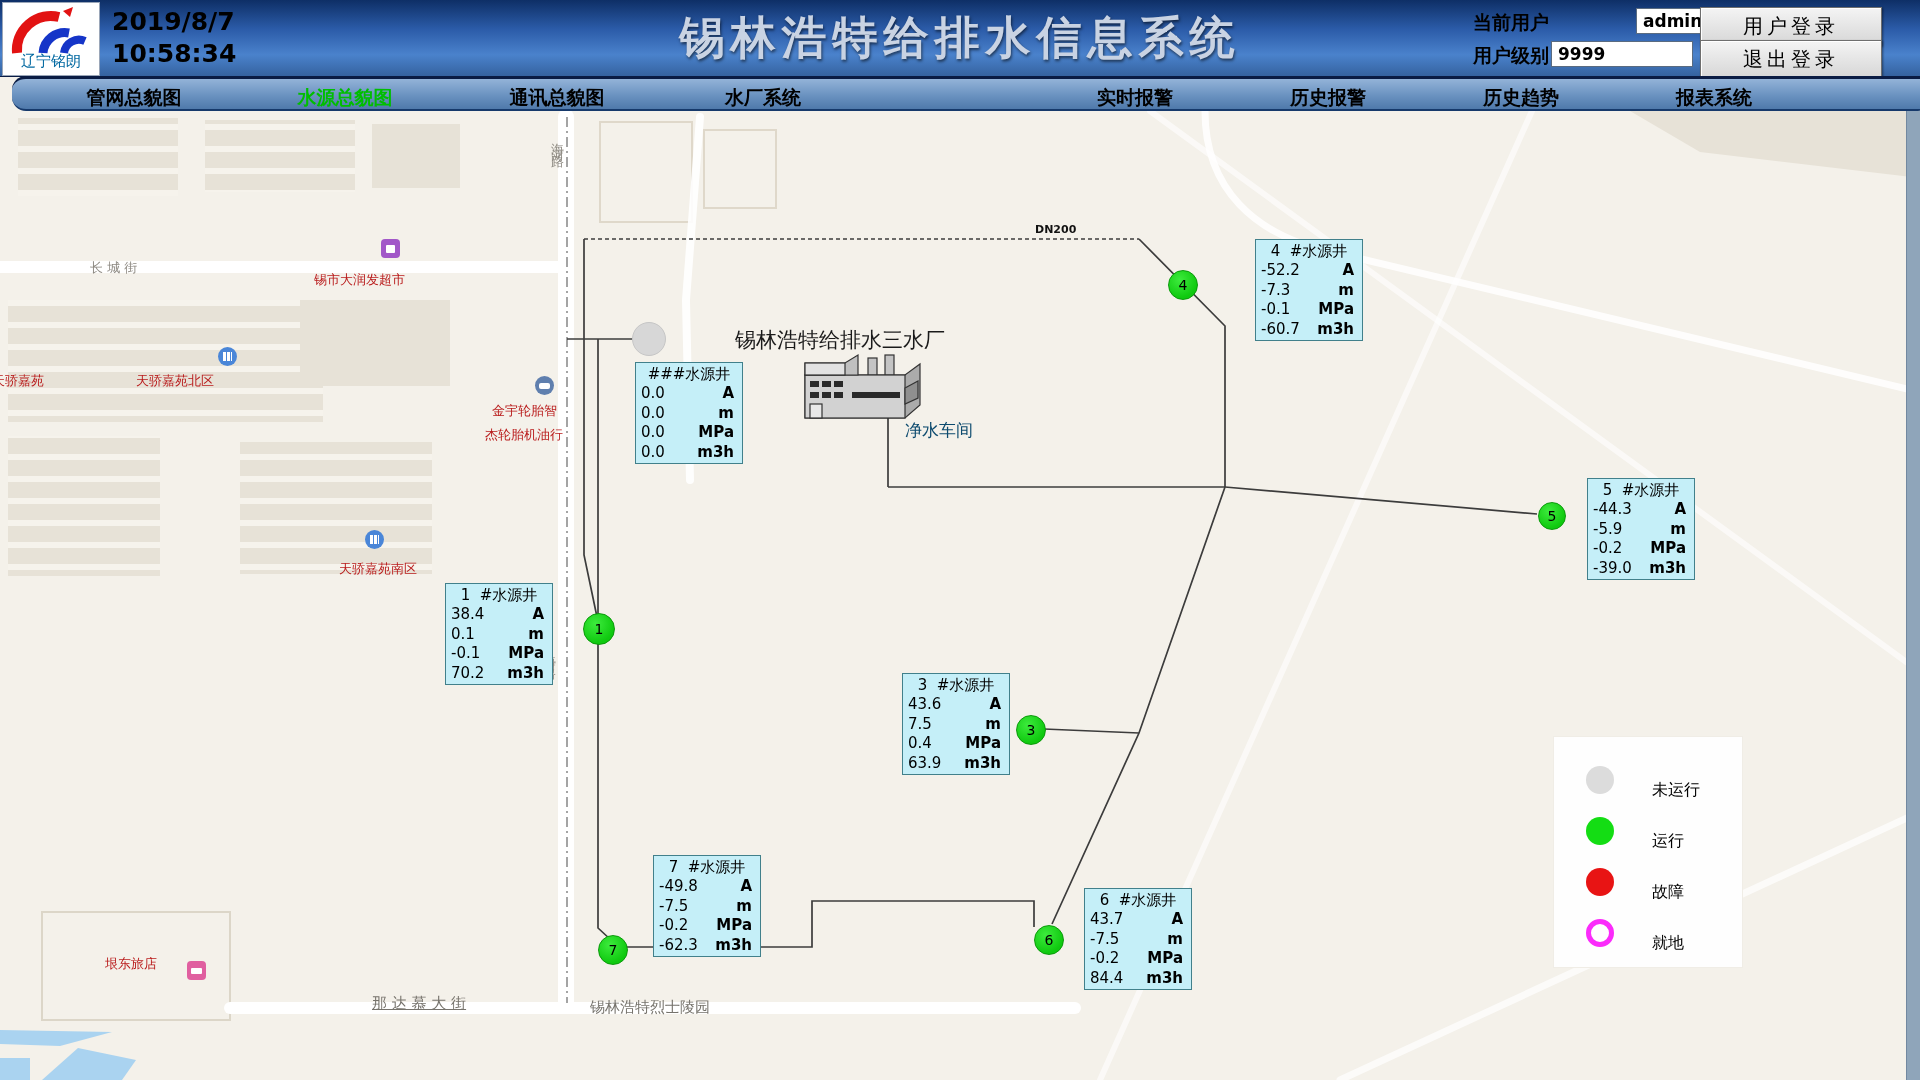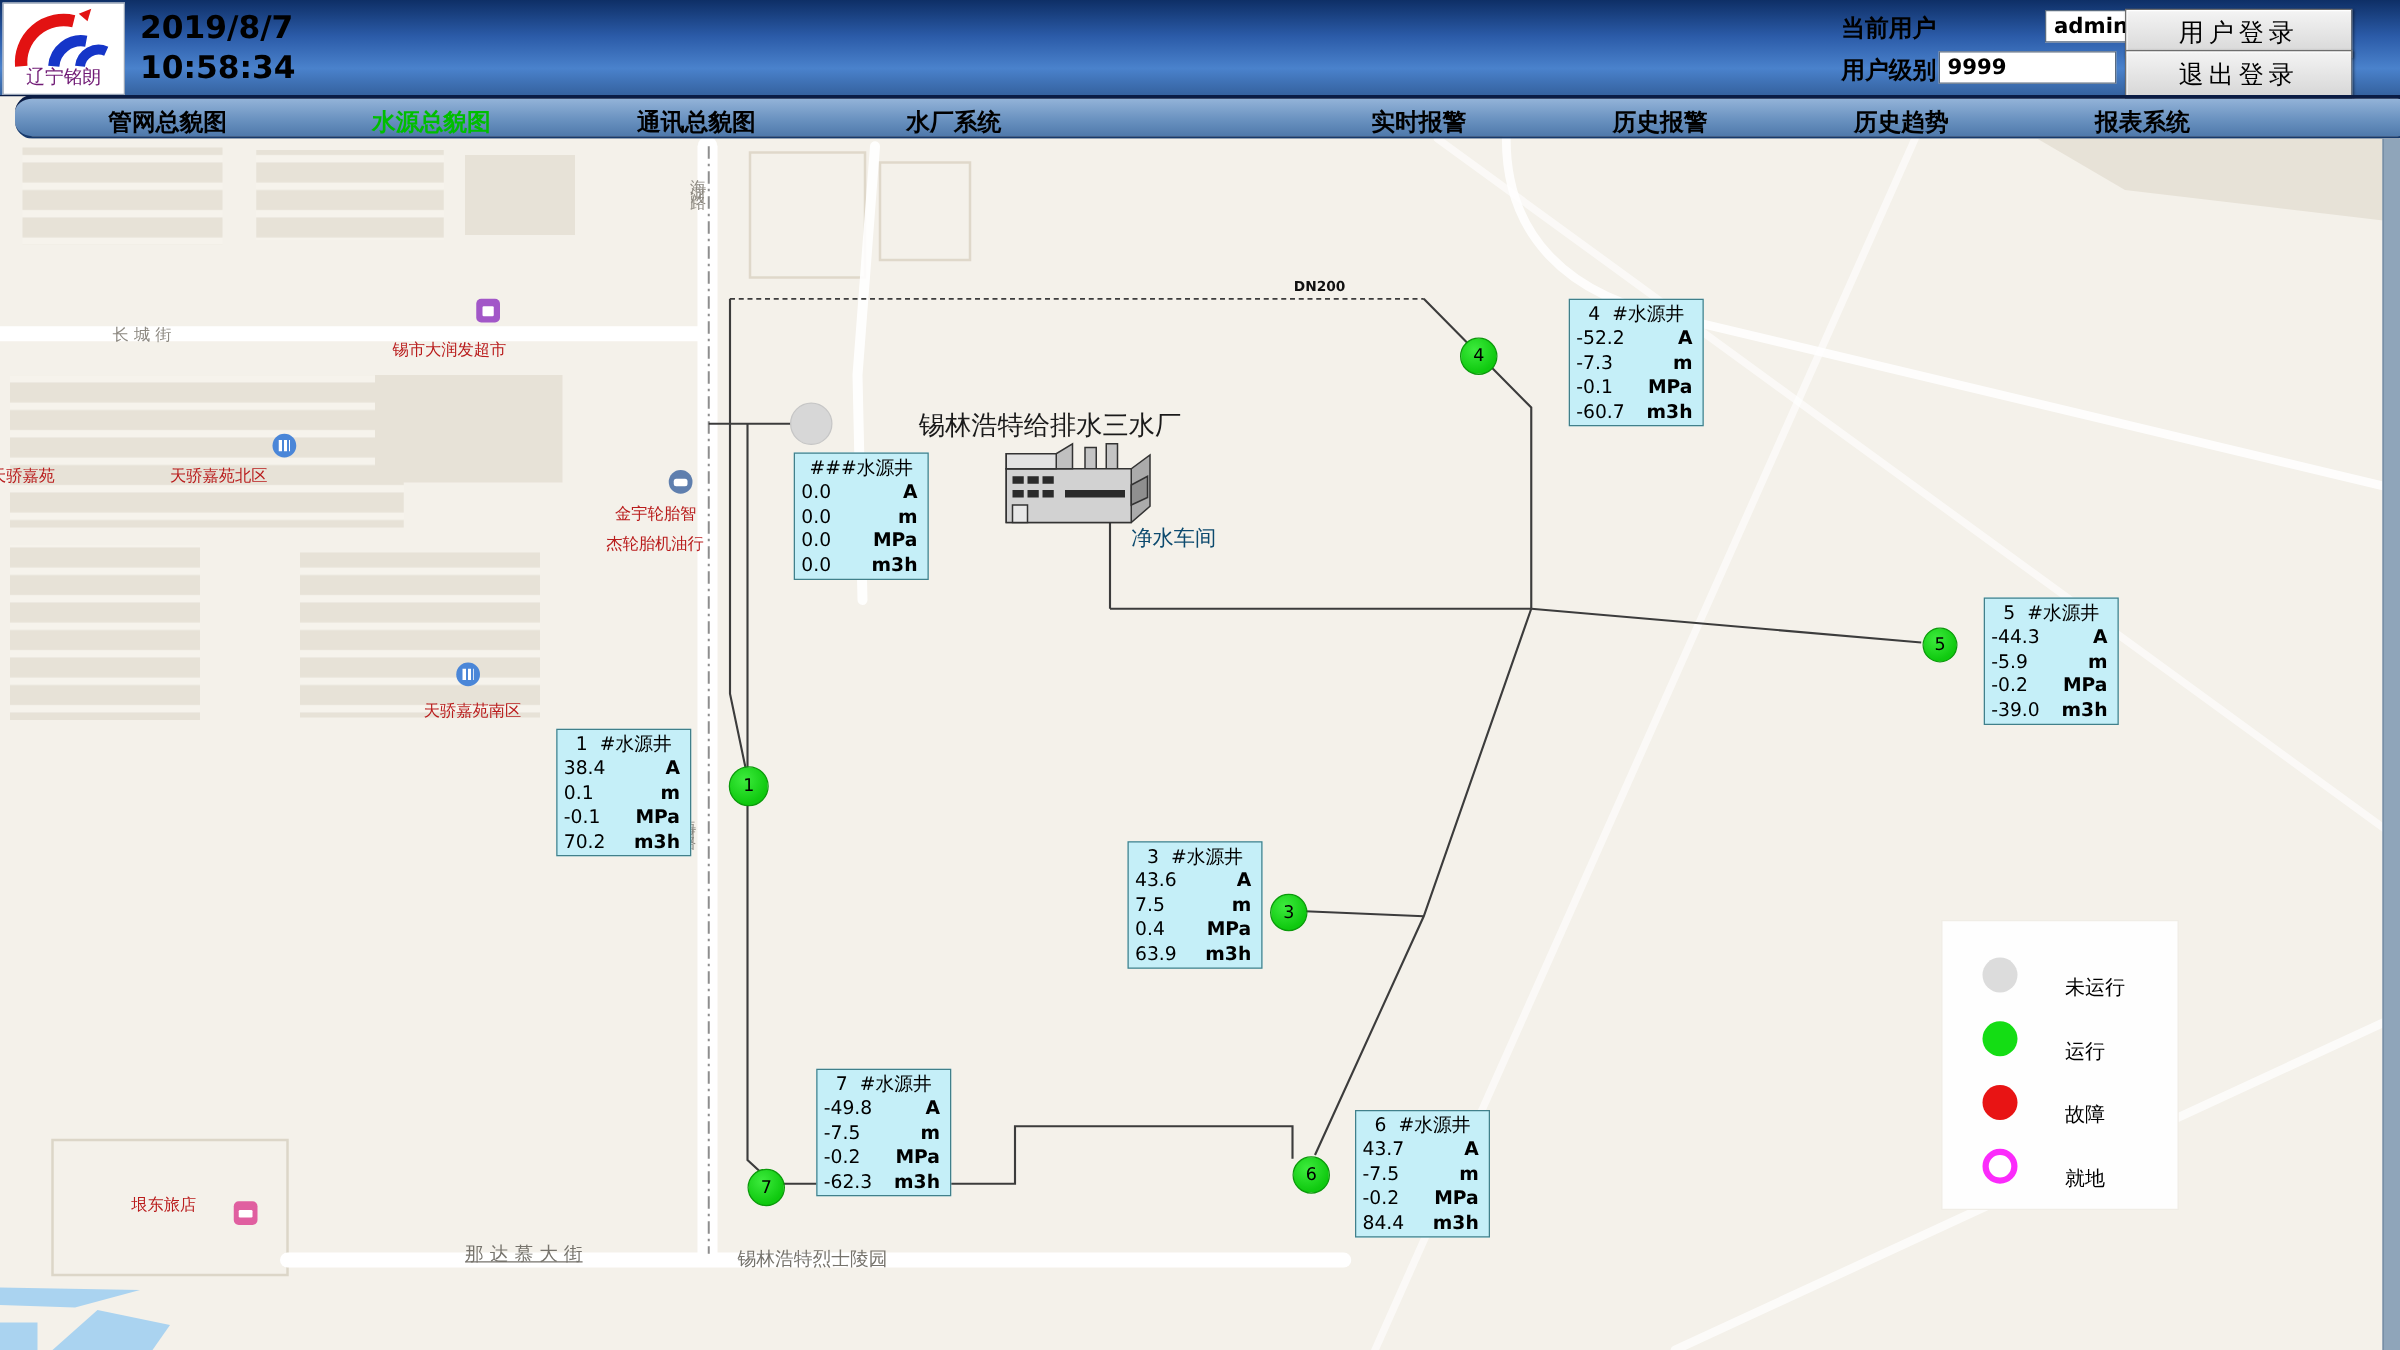--- a/index.html
+++ b/index.html
@@ -5,21 +5,21 @@
   html,body{margin:0;padding:0;background:#222;}
   #stage{position:relative;width:1920px;height:1080px;overflow:hidden;
          font-family:"DejaVu Sans","Liberation Sans",sans-serif;background:#F4F1EA;}
 
   
   .header{position:absolute;left:0;top:0;width:1920px;height:76px;
           background:linear-gradient(180deg,#0E2F66 0%,#2B5BA8 38%,#4A82CC 72%,#35629F 100%);
           border-bottom:1px solid #0A1C44;}
   .logo-box{position:absolute;left:2px;top:2px;width:96px;height:72px;background:#fff;
             border:1px solid #9AA6B8;display:flex;flex-direction:column;align-items:center;}
-  .logo-text{font-size:15px;color:#701a75;margin-top:-3px;}
+  .logo-text{font-size:15px;color:#0369a1;margin-top:-3px;}
   .datetime{position:absolute;left:112px;top:6px;color:#000;font-weight:bold;font-size:25px;line-height:32px;}
   .sys-title{position:absolute;left:0;top:8px;width:1920px;text-align:center;
              font-size:45px;font-weight:bold;letter-spacing:6px;color:#C9D3E3;
              text-shadow:1px 2px 3px rgba(0,0,0,.55);}
   .user-label{position:absolute;color:#000;font-weight:bold;font-size:19px;}
   .user-field{position:absolute;width:142px;height:26px;background:#fff;border:1px solid #5A6B80;
               font-family:inherit;font-weight:bold;font-size:17px;color:#000;padding:0 6px;box-sizing:border-box;}
   .hdr-btn{position:absolute;width:182px;height:39px;background:linear-gradient(180deg,#F4F4F4,#D6D6D6);
            border:1px solid #6E6E6E;box-shadow:inset 1px 1px 0 #fff,1px 1px 2px rgba(0,0,0,.45);
            font-family:inherit;font-size:20px;color:#000;letter-spacing:4px;cursor:pointer;}
@@ -167,20 +167,21 @@
         <path d="M36,50 A22,22 0 0 1 62,30" stroke="#1535C8" stroke-width="9" fill="none"></path>
         <path d="M57,50 A15,15 0 0 1 78,38" stroke="#1535C8" stroke-width="8" fill="none"></path>
         <polygon points="56,8 66,4 63,14" fill="#E21212"></polygon>
       </svg>
       <div class="logo-text">辽宁铭朗</div>
     </div>
     <div class="datetime">
       <div>2019/8/7</div>
       <div>10:58:34</div>
     </div>
+    <div class="sys-title">锡林浩特给排水信息系统</div>
 
     <div class="user-label" style="left:1473px;top:10px;">当前用户</div>
     <input class="user-field" style="left: 1636px; top: 8px;" readonly="" value="administrator">
     <div class="user-label" style="left:1473px;top:43px;">用户级别</div>
     <input class="user-field" style="left: 1551px; top: 41px;" readonly="" value="9999">
     <button class="hdr-btn" style="left:1700px;top:7px;">用户登录</button>
     <button class="hdr-btn" style="left:1700px;top:40px;">退出登录</button>
   </div>
 
   <div class="nav">

